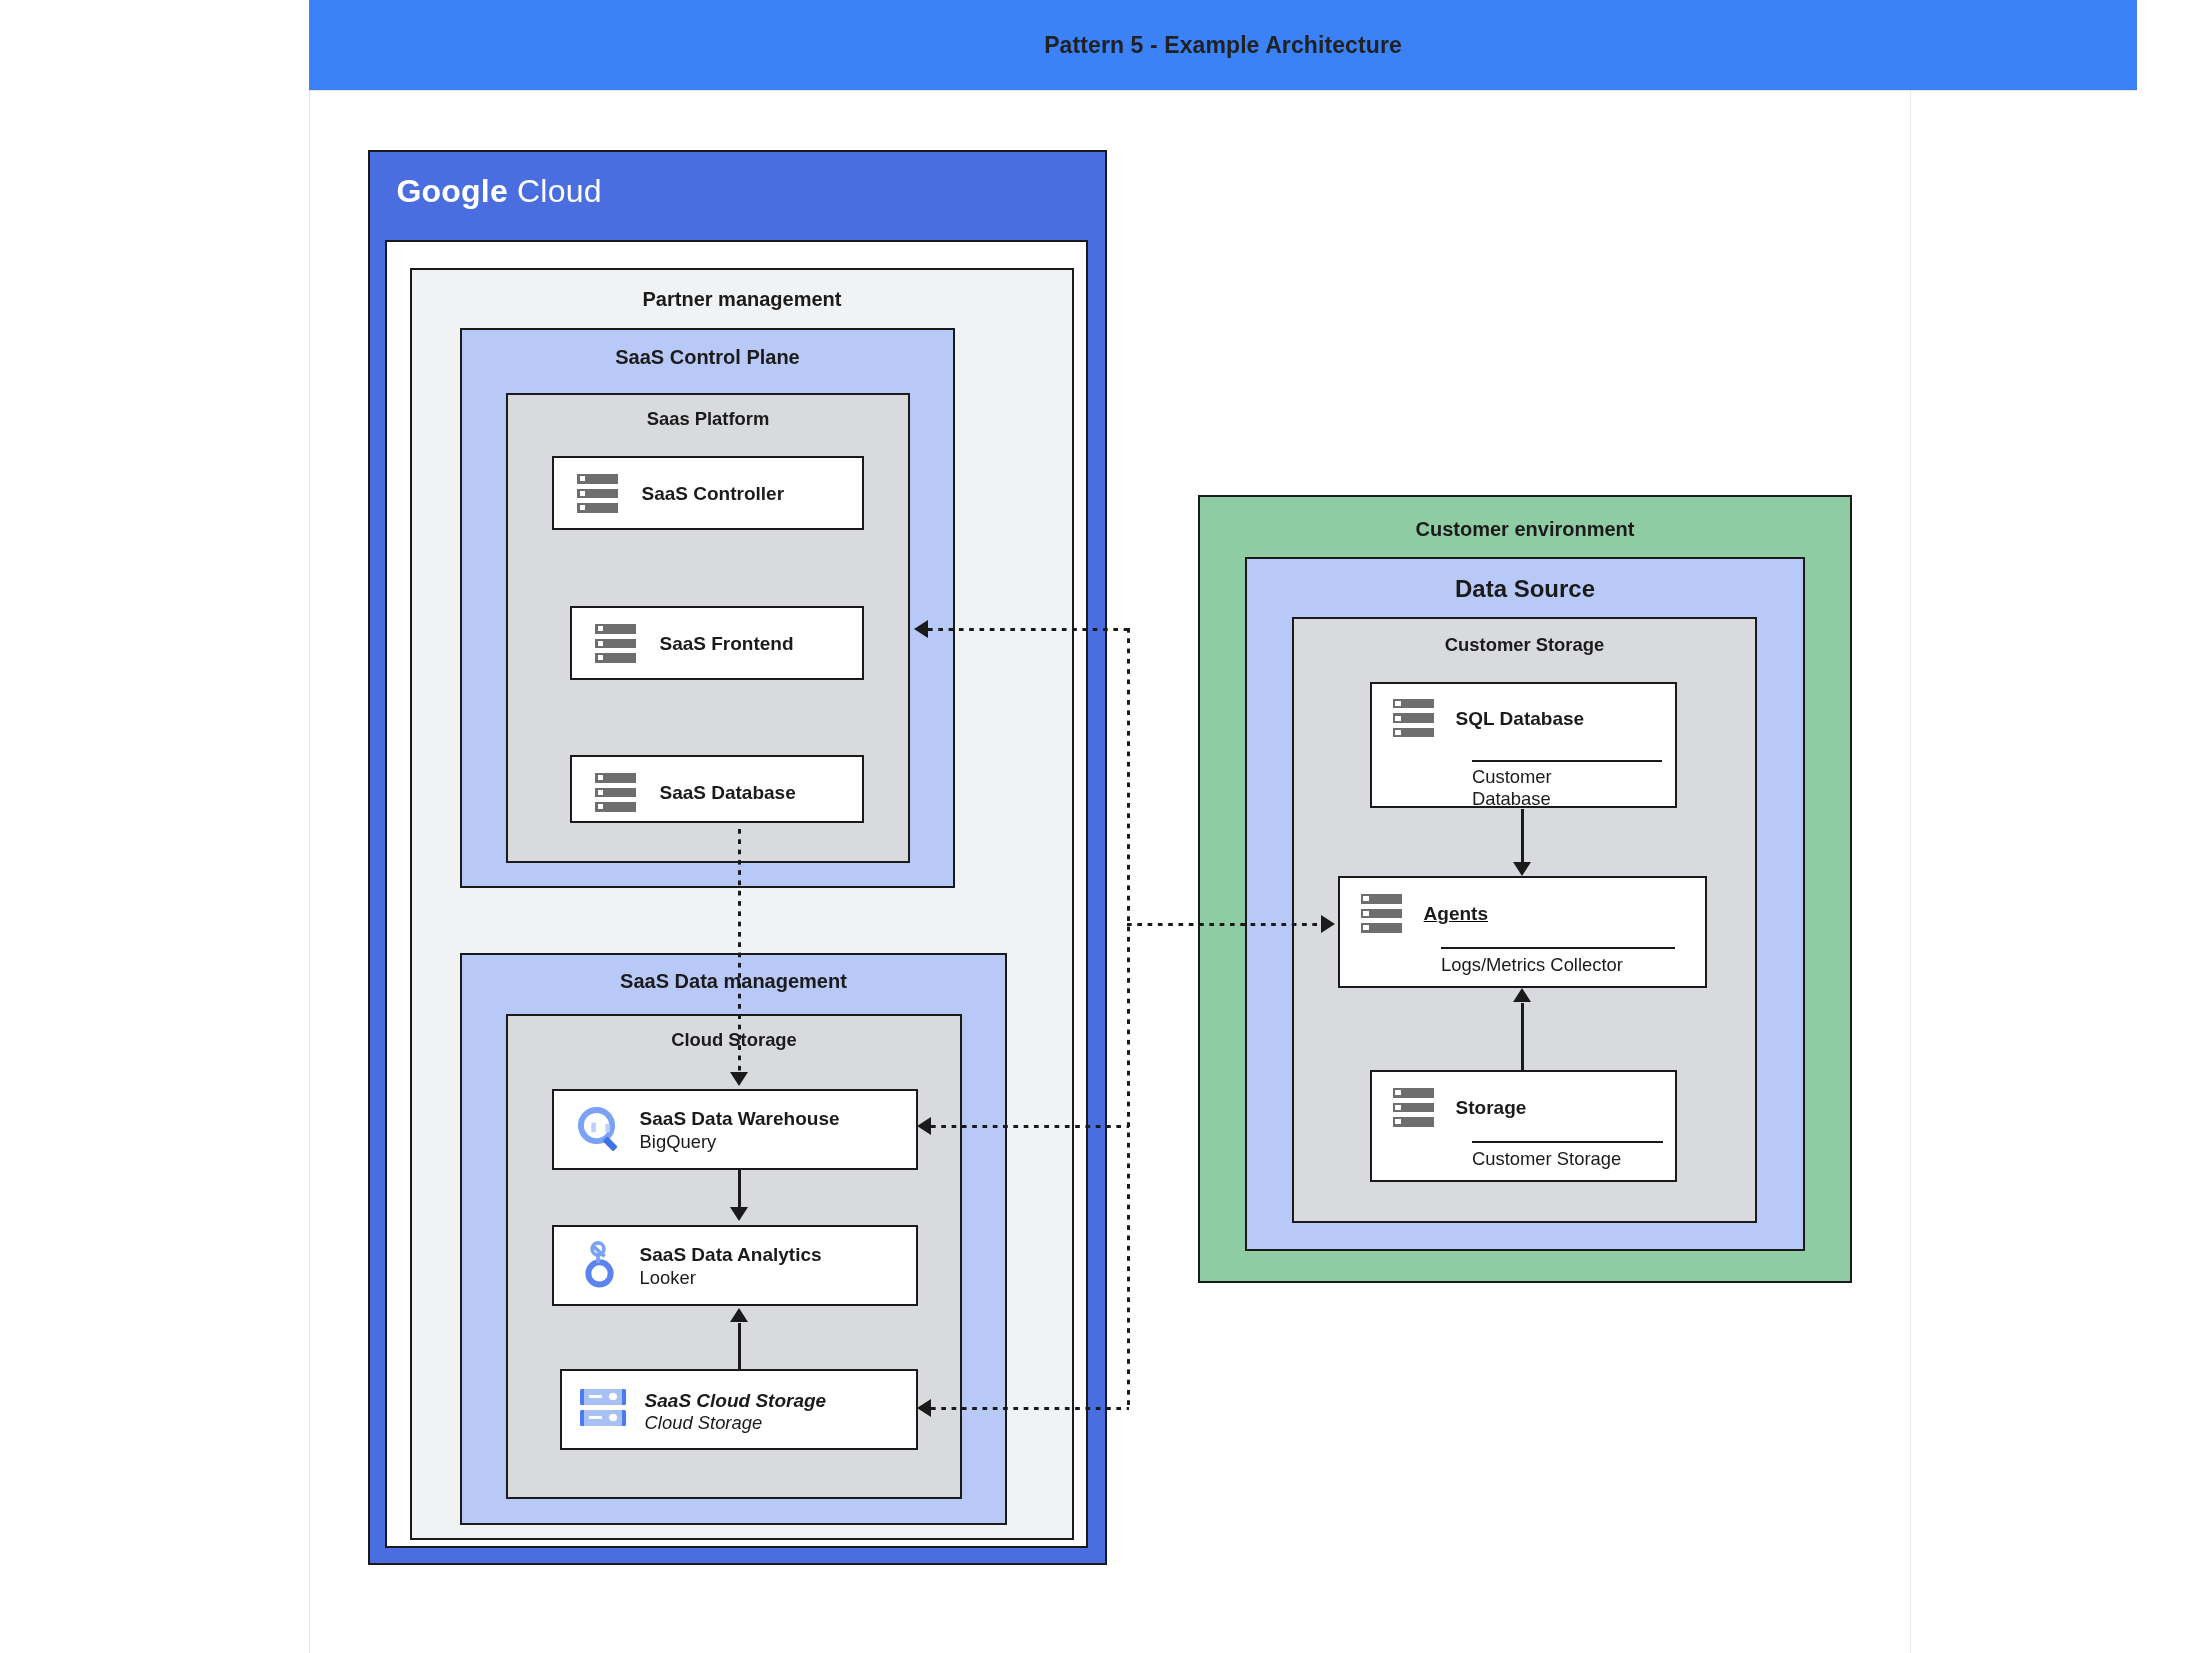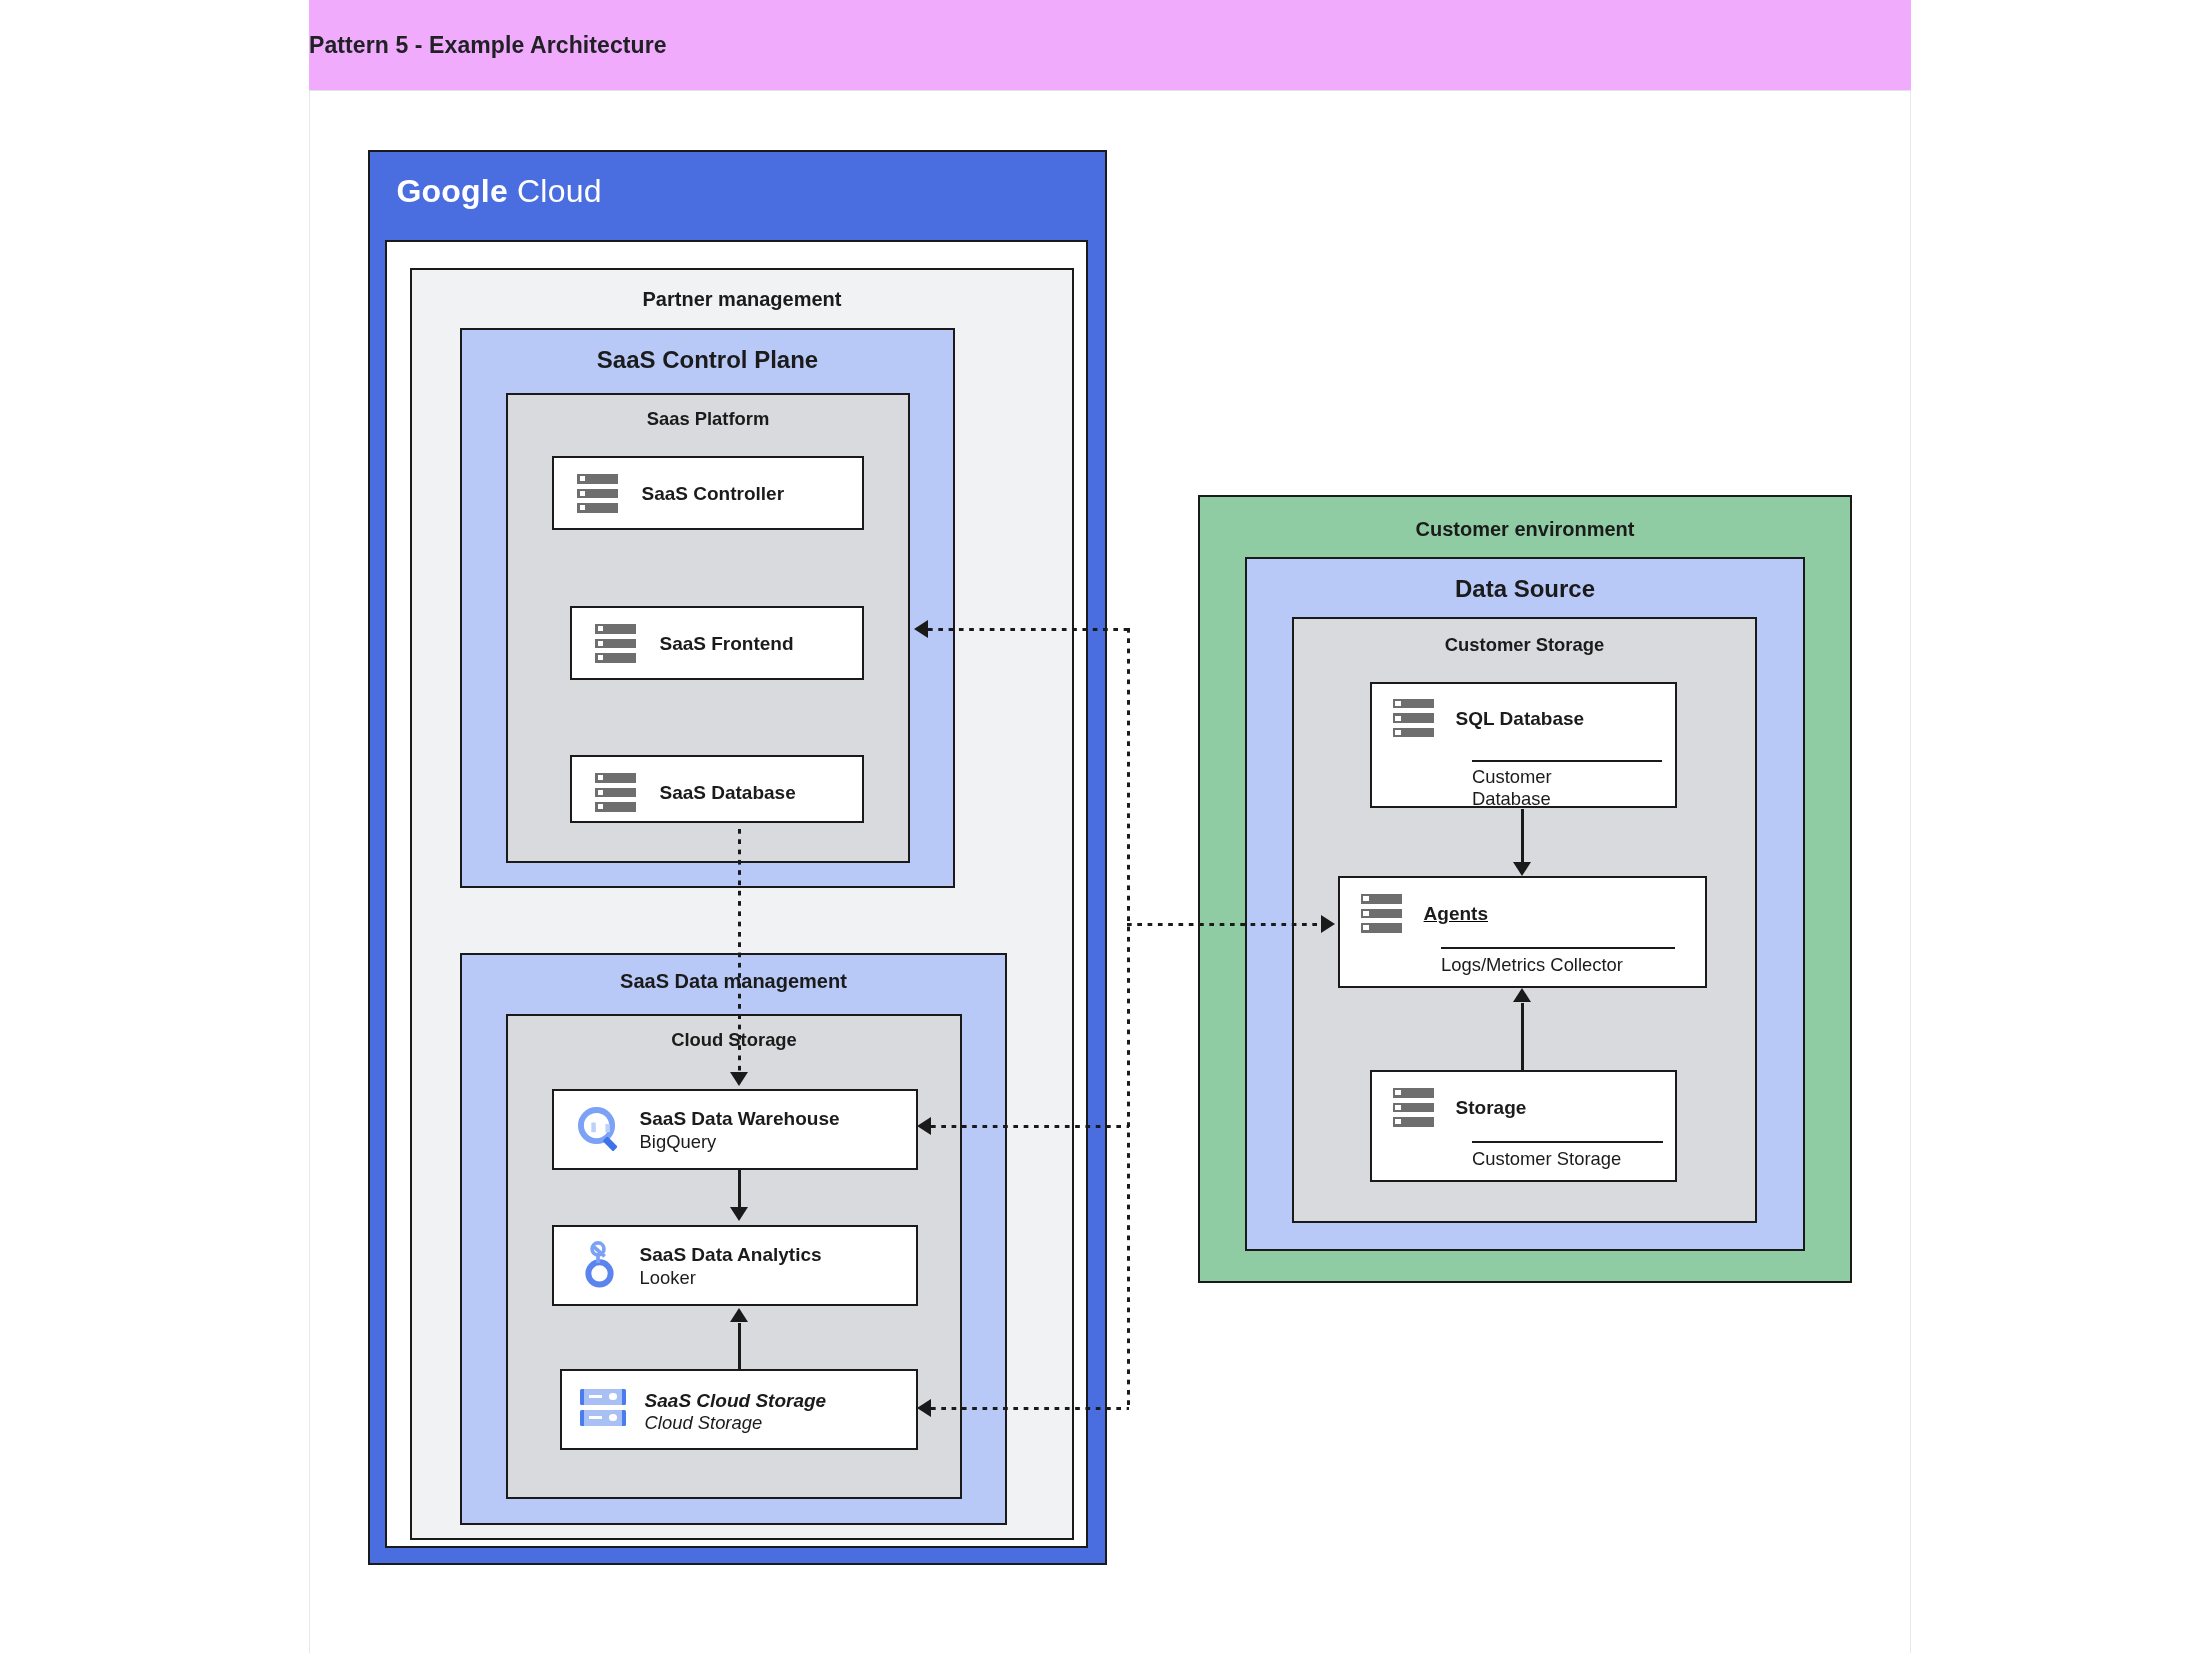--- a/index.html
+++ b/index.html
@@ -22,24 +22,24 @@
     width: 1602px; height: 1654px;
     background: #ffffff;
     border-left: 1.5px solid #e6e8ea;
     border-right: 1.5px solid #e6e8ea;
   }
 
   
   .header-bar {
     position: absolute;
     left: 309px; top: 0px;
-    width: 1602px; height: 91px;
-    background: #f0abfc;
+    width: 1828px; height: 91px;
+    background: #3b82f6;
     border-bottom: 1.5px solid #e2e5e7;
-    display: flex; align-items: center; 
+    display: flex; align-items: center; justify-content: center;
   }
   .header-title {
     font-size: 23px;
     font-weight: 700;
     color: #202124;
     letter-spacing: 0.1px;
   }
 
   
   .box {
@@ -84,21 +84,21 @@
     background: #f1f2f4;
   }
   .partner-env > .box-title { top: 17.6px; font-size: 20px; }
 
   
   .control-plane {
     left: 460px; top: 328px;
     width: 495px; height: 560px;
     background: #b8c9f7;
   }
-  .control-plane > .box-title { top: 16px; font-size: 24px; }
+  .control-plane > .box-title { top: 16px; font-size: 20px; }
 
   
   .saas-platform {
     left: 506px; top: 393px;
     width: 404px; height: 470px;
     background: #d9dadd;
   }
   .saas-platform > .box-title { top: 13.2px; font-size: 18.4px; }
 
   

